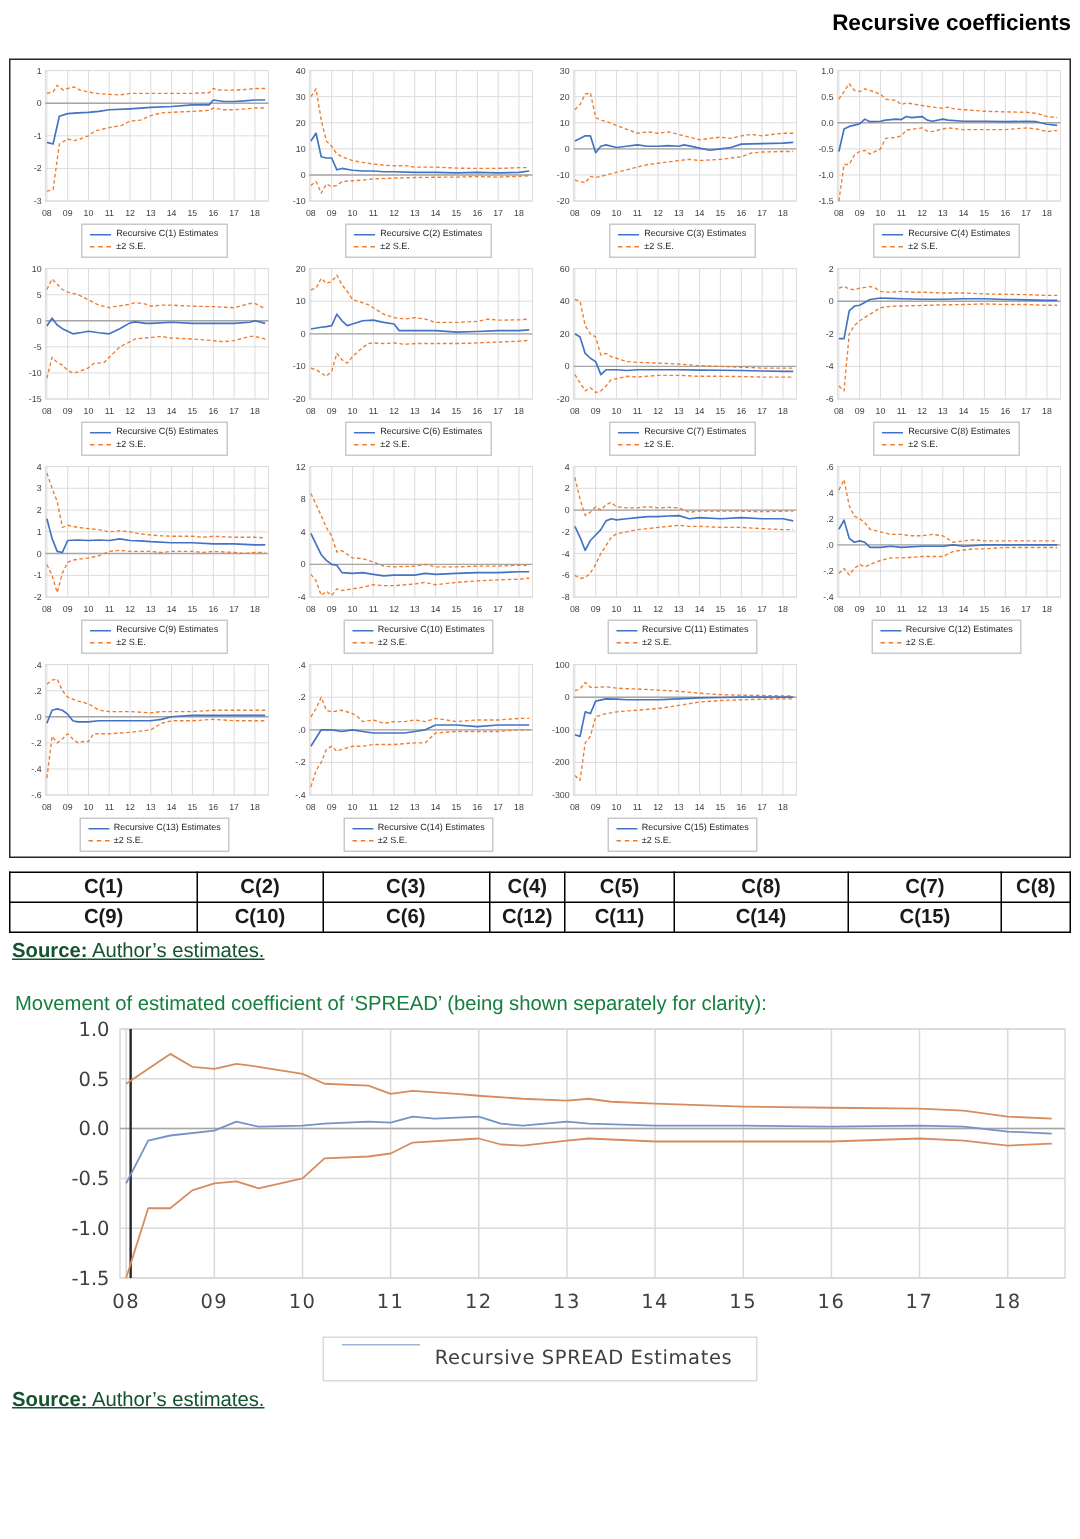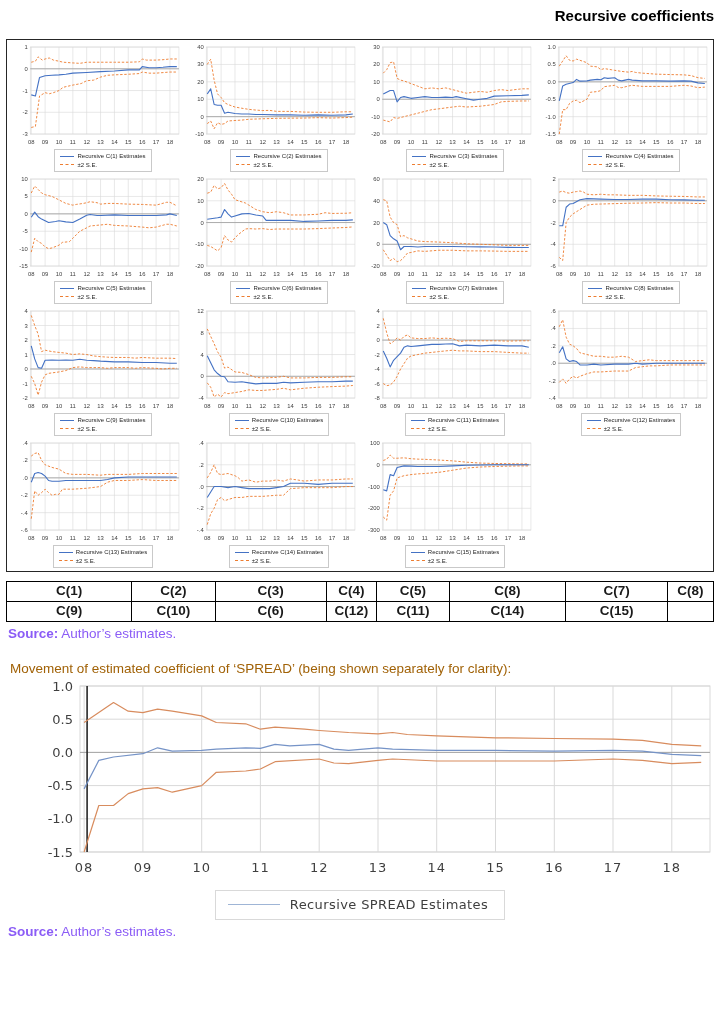--- a/index.html
+++ b/index.html
@@ -12,27 +12,27 @@
   .mlegend{border:1px solid #c9c9c9;padding:2px 5px;margin:1px 0 2px 14px;background:#fff;}
   .lrow{display:flex;align-items:center;gap:3px;line-height:1.4;}
   .lsamp{display:inline-block;width:14px;height:0;}
   .lsamp.solid{border-top:1.4px solid #4472C4;}
   .lsamp.dash{border-top:1.4px dashed #ED7D31;}
   .ltext{font-size:6px;color:#262626;white-space:nowrap;}
   svg text.tk{font-family:"Liberation Sans",sans-serif;font-size:5.8px;fill:#404040;}
   table.coef{width:100%;border-collapse:collapse;margin-top:9px;table-layout:fixed;}
   table.coef td,table.coef th{border:1.5px solid #000;text-align:center;vertical-align:middle;font-size:13.5px;padding:1px 2px;word-break:break-all;line-height:1.25;}
   table.coef th{font-weight:bold;}
-  p.source{font-size:13.5px;margin:4px 0 0 2px;color:#8b5cf6;}
+  p.source{font-size:13.5px;margin:4px 0 0 2px;color:#14532d;text-decoration:underline;}
   p.source b{font-weight:bold;}
-  p.spread-title{font-size:13.5px;margin:20px 0 4px 4px;color:#a16207;}
+  p.spread-title{font-size:13.5px;margin:20px 0 4px 4px;color:#15803d;}
   .bigchart-wrap{margin:2px 0 0 16px;}
   svg text.btk{font-family:"DejaVu Sans",sans-serif;font-size:13px;fill:#3f3f3f;}
   .big-legend{width:fit-content;margin:6px auto 0 auto;border:1px solid #d9d9d9;padding:4px 16px 5px 12px;}
-  .blrow{display:flex;align-items:center;gap:10px;line-height:1.5;}
+  .blrow{display:flex;align-items:flex-start;gap:10px;line-height:1.5;}
   .blsamp{display:inline-block;width:52px;height:0;}
   .blsamp.blue{border-top:1.6px solid #9FB5D6;}
   .blsamp.orange{border-top:1.6px solid #DF9E70;}
   .bltext{font-size:13px;color:#3f3f3f;letter-spacing:0.4px;font-family:"DejaVu Sans",sans-serif;}
 </style>
 </head>
 <body>
 
 <div class="page">
   <h1 class="title">Recursive coefficients</h1>

